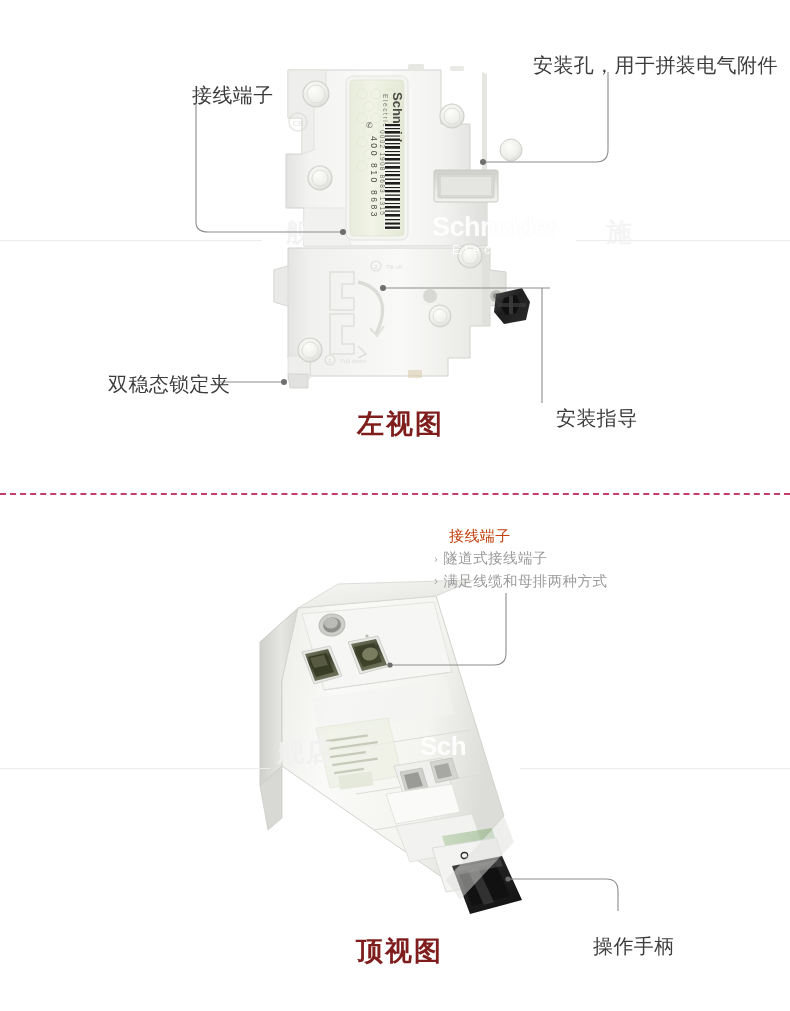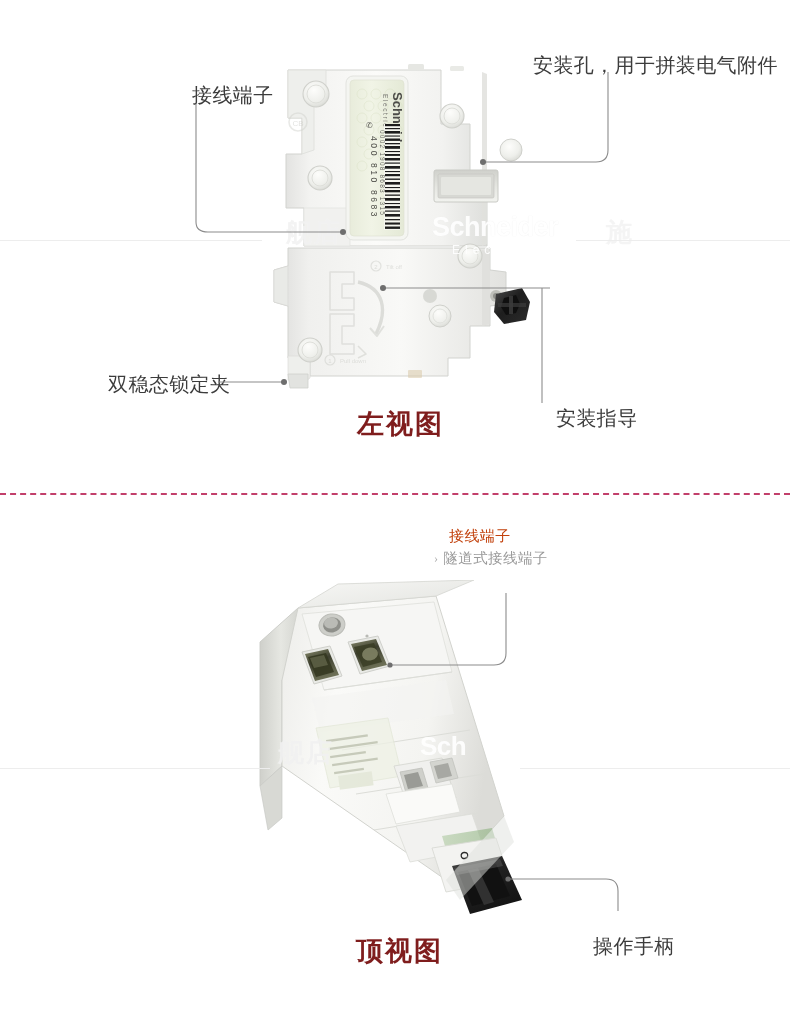--- a/index.html
+++ b/index.html
@@ -494,20 +494,23 @@
     </div>
     <div class="wm-hairline" style="left:0; top:273px; width:270px;"></div>
     <div class="wm-hairline" style="left:520px; top:273px; width:270px;"></div>
 
     <div class="anno bold" style="left:449px; top:31px; font-size:15px;">
       <span>接线端子</span>
     </div>
     <div class="bullet-row" style="left:434px; top:54px;font-family:Liberation Serif, serif;">
       <span class="chev">›</span><span>隧道式接线端子</span>
     </div>
+    <div class="bullet-row" style="left:434px; top:77px;">
+      <span class="chev">›</span><span>满足线缆和母排两种方式</span>
+    </div>
     <div class="leader" style="left:388px; top:96px; width:130px; height:90px;">
       <svg width="130" height="90" viewBox="0 0 130 90">
         <path d="M118,2 L118,62 Q118,74 106,74 L2,74" fill="none" stroke="#8c8c8c" stroke-width="1.1"></path>
         <circle cx="2" cy="74" r="2.6" fill="#6e6e6e"></circle>
       </svg>
     </div>
 
     <div class="anno" style="left:593px; top:438px;font-family:Liberation Serif, serif;">
       <span>操作手柄</span>
     </div>

